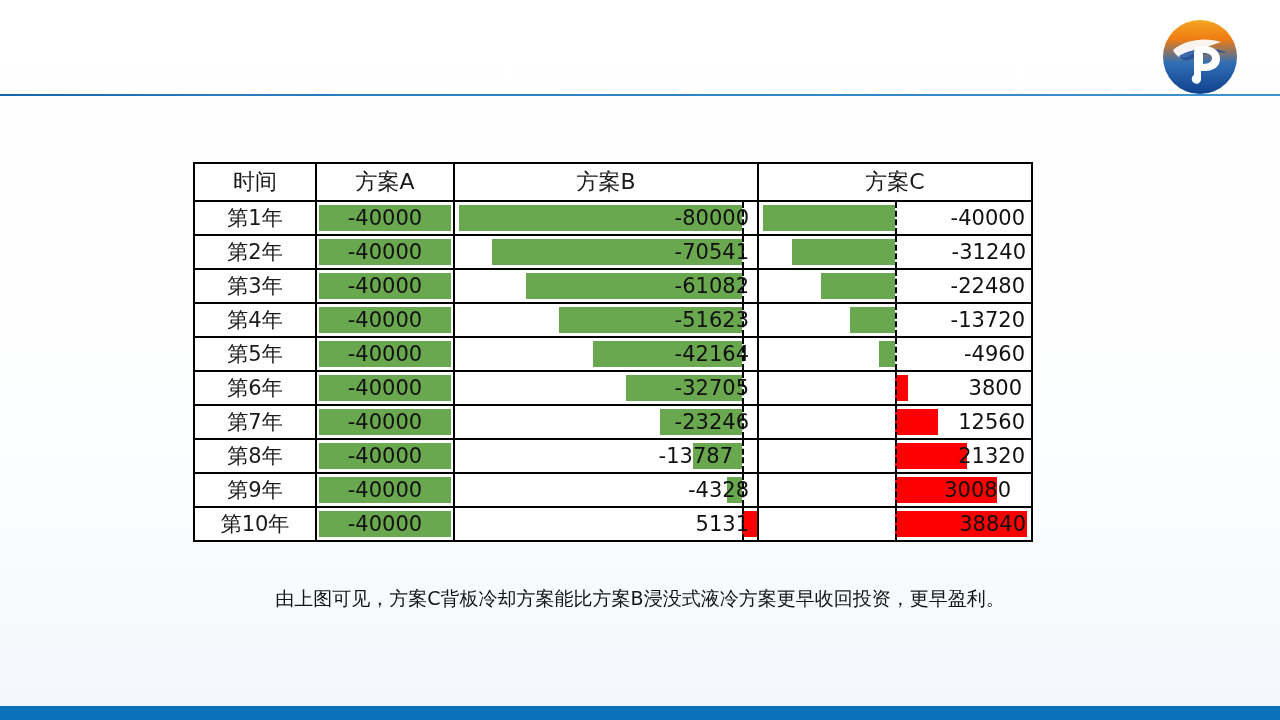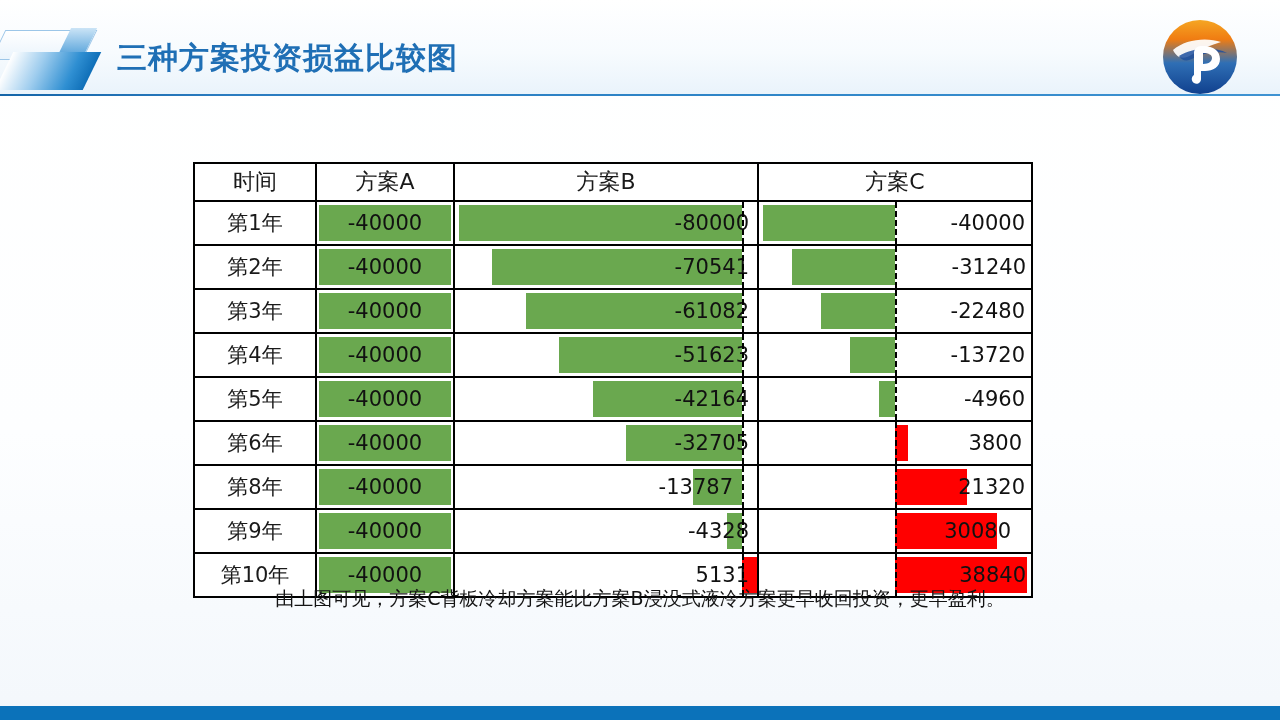--- a/index.html
+++ b/index.html
@@ -71,21 +71,21 @@
     table-layout: fixed;
     font-family: "DejaVu Sans", "Liberation Sans", sans-serif;
   }
   #chart-table col.c-time  { width: 122px; }
   #chart-table col.c-a     { width: 138px; }
   #chart-table col.c-b     { width: 304px; }
   #chart-table col.c-c     { width: 274px; }
 
   #chart-table th, #chart-table td {
     border: 2px solid #000000;
-    height: 44px;
+    height: 34px;
     padding: 0;
     font-size: 21px;
     color: #1a1a1a;
     vertical-align: middle;
     position: relative;
     background: #ffffff;
   }
   #chart-table th {
     text-align: center;
     font-weight: normal;
@@ -130,26 +130,20 @@
   #bottom-bar {
     position: absolute; left: 0; top: 706px; width: 1280px; height: 14px;
     background: #0b72ba;
   }
 </style>
 </head>
 <body>
 
 <div id="slide">
 
-  <div id="header">
-    <div class="deco" id="deco-outline"></div>
-    <div class="deco" id="deco-solid2"></div>
-    <div class="deco" id="deco-solid"></div>
-    <div id="slide-title">三种方案投资损益比较图</div>
-  </div>
   <div id="header-rule"></div>
 
   <div id="logo">
     <svg width="74" height="74" viewBox="0 0 74 74">
       <path d="M10 30 C22 19 44 17 58 22 C48 25 38 29 30 34 C22 39 15 40 10 30 Z" fill="#ffffff" opacity="0.92"></path>
       <path d="M16 36 C30 27 52 26 64 33 C54 31 40 33 31 38 C24 42 19 41 16 36 Z" fill="#1d4f9e" opacity="0.85"></path>
       <path d="M41 26 C50 26 57 31 57 39 C57 47 50 51 42 51 L38 51 L38 59 C38 63 34 65 31 63 C28 61 28 57 31 55 L31 33 C31 29 34 26 38 26 Z M40 33 L40 44 C46 44 49 41 49 38 C49 35 46 33 40 33 Z" fill="#ffffff"></path>
     </svg>
   </div>
 
@@ -266,20 +260,37 @@
               <div class="axis-line" style="left: 287px;"></div>
               <span class="cell-val" style="padding-right: 8px; border-radius: 13px;">-32705</span>
             </td>
             <td class="bar-cell">
               <div class="bar pos" style="background: rgb(255, 0, 0); left: 136px; width: 12.9145px;"></div>
               <div class="axis-line" style="left: 136px;"></div>
               <span class="cell-val" style="padding-right: 9px;">3800</span>
             </td>
           </tr>
           <tr>
+            <td class="year-cell">第7年</td>
+            <td class="bar-cell plan-a">
+              <div class="bar neg" style="background: rgb(106, 168, 79);"></div>
+              <span class="cell-val" style="text-align: center; padding-right: 0px;">-40000</span>
+            </td>
+            <td class="bar-cell">
+              <div class="bar neg" style="background: rgb(106, 168, 79); left: 204.767px; width: 82.2327px;"></div>
+              <div class="axis-line" style="left: 287px;"></div>
+              <span class="cell-val" style="padding-right: 8px;">-23246</span>
+            </td>
+            <td class="bar-cell">
+              <div class="bar pos" style="background: rgb(255, 0, 0); left: 136px; width: 42.6859px;"></div>
+              <div class="axis-line" style="left: 136px;"></div>
+              <span class="cell-val" style="padding-right: 6px;">12560</span>
+            </td>
+          </tr>
+          <tr>
             <td class="year-cell">第8年</td>
             <td class="bar-cell plan-a">
               <div class="bar neg" style="background: rgb(106, 168, 79);"></div>
               <span class="cell-val" style="text-align: center; padding-right: 0px;">-40000</span>
             </td>
             <td class="bar-cell">
               <div class="bar neg" style="background: rgb(106, 168, 79); left: 238.228px; width: 48.7715px;"></div>
               <div class="axis-line" style="left: 287px;"></div>
               <span class="cell-val" style="padding-right: 24px;">-13787</span>
             </td>

